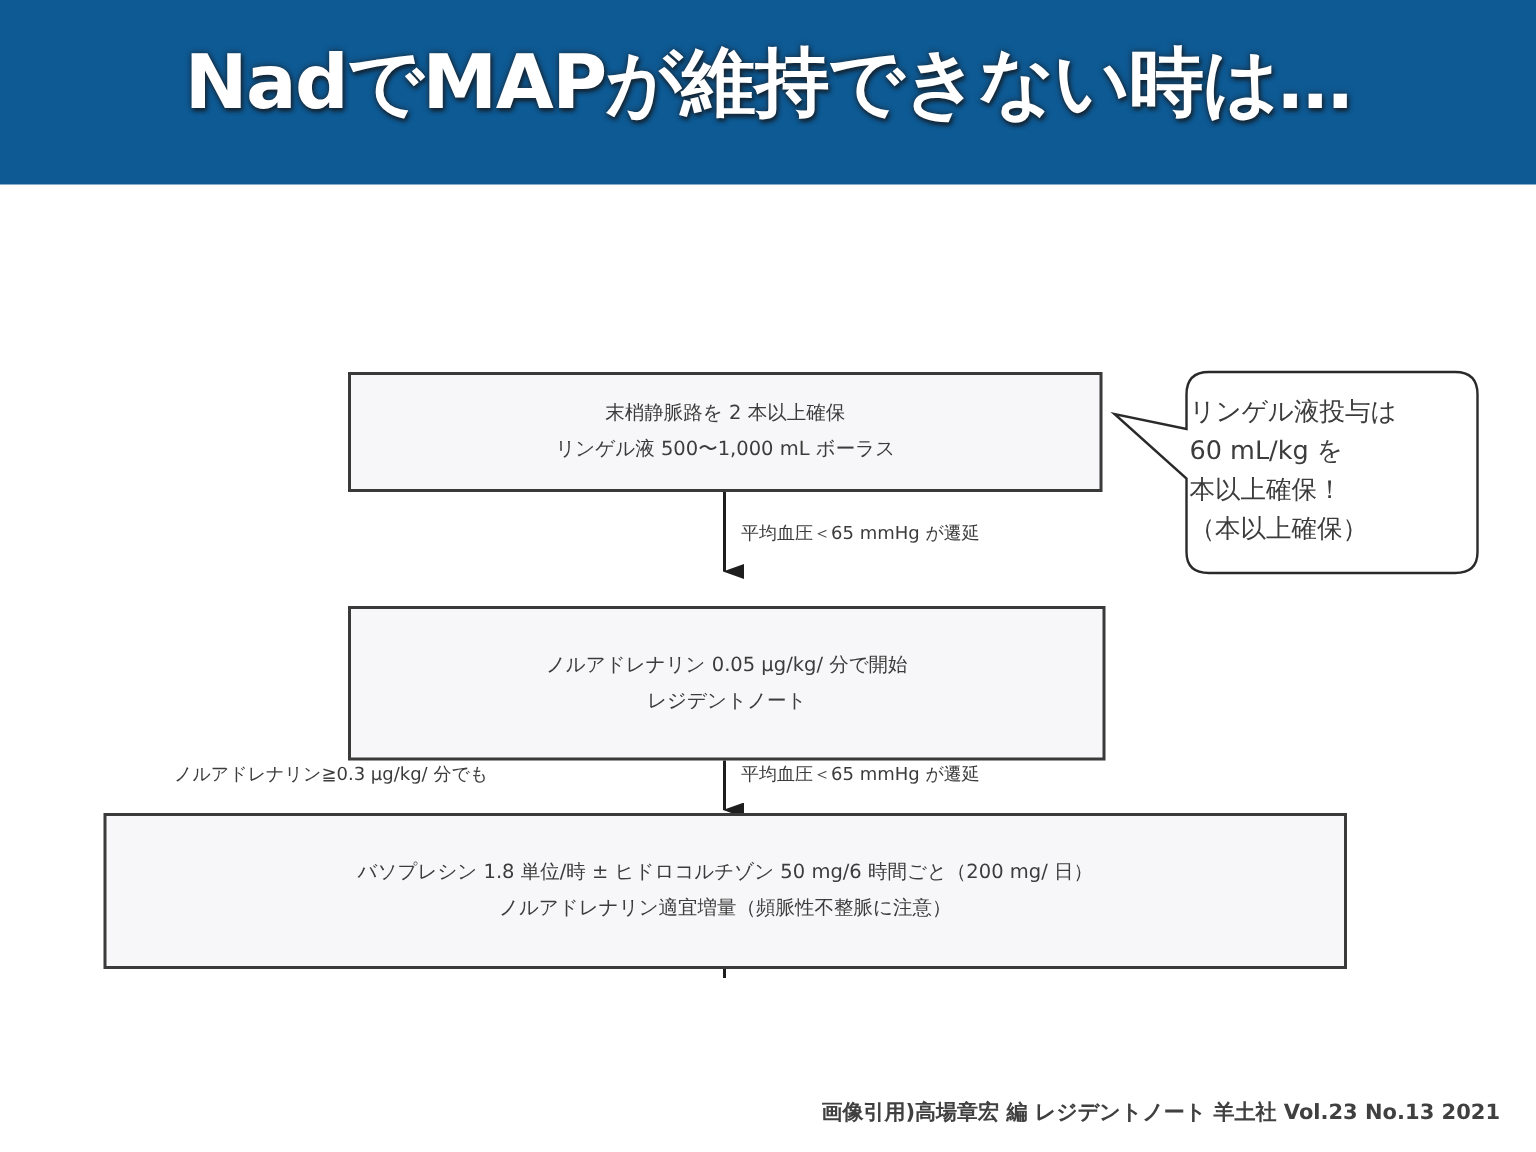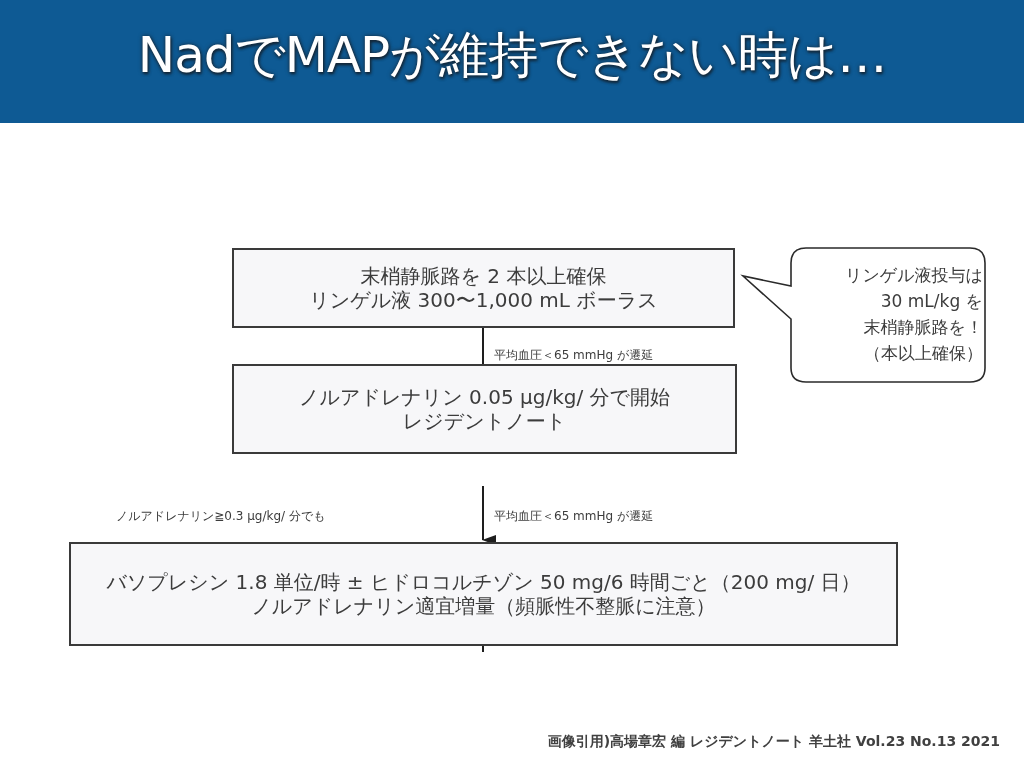--- a/index.html
+++ b/index.html
@@ -8,51 +8,51 @@
       background: #ffffff;
       font-family: "DejaVu Sans", sans-serif;
     }
     .header {
       position: absolute; left: 0; top: 0; width: 1024px; height: 123px;
       background: #0e5a94;
     }
     .header-title {
       position: absolute; left: 0; top: 22px; width: 1024px;
       text-align: center; color: #ffffff;
-      font-family: "DejaVu Sans", sans-serif; font-weight: normal;
+      font-family: "DejaVu Sans", sans-serif; font-weight: bold;
       font-size: 50px; letter-spacing: -1px;
       text-shadow: 0 0 4px #1a2c3c, 1px 2px 3px #10202e;
     }
     .flow {
       position: absolute; left: 0; top: 0; width: 1024px; height: 768px;
     }
     .box {
       position: absolute; box-sizing: border-box;
       border: 2px solid #3a3a3a;
       background: #f7f7f9;
       color: #3c3c3c;
       font-family: "DejaVu Sans", sans-serif;
-      font-size: 20px; line-height: 24px;
+      font-size: 13px; line-height: 24px;
       text-align: center;
       display: flex; flex-direction: column; justify-content: center;
     }
     .box span { display: block; white-space: nowrap; }
     #box1 { left: 232px; top: 248px; width: 503px; height: 80px; }
-    #box2 { left: 232px; top: 364px; width: 505px; height: 90px; }
+    #box2 { left: 232px; top: 404px; width: 505px; height: 103px; }
     #box3 { left: 69px; top: 542px; width: 829px; height: 104px; }
     .label {
       position: absolute; color: #3c3c3c; white-space: nowrap;
       font-family: "DejaVu Sans", sans-serif; font-size: 12px; line-height: 22px;
     }
     #label1 { left: 494px; top: 344px; }
     #label2 { left: 494px; top: 505px; }
     #label3 { left: 116px; top: 505px; }
     .callout-text {
       position: absolute; left: 793px; top: 262px; width: 190px;
-      text-align: right; color: #3c3c3c;
+      text-align: left; color: #3c3c3c;
       font-family: "DejaVu Sans", sans-serif; font-size: 17px; line-height: 26px;
     }
     .callout-text span { display: block; white-space: nowrap; }
     .citation {
       position: absolute; right: 24px; top: 733px;
       color: #404040; font-weight: bold;
       font-family: "DejaVu Sans", sans-serif; font-size: 14px;
       white-space: nowrap;
     }
   </style>
@@ -71,39 +71,39 @@
       </marker>
     </defs>
     <line x1="483" y1="328" x2="483" y2="381" stroke="#1e1e1e" stroke-width="2" marker-end="url(#arrowhead)"></line>
     <line x1="483" y1="486" x2="483" y2="540" stroke="#1e1e1e" stroke-width="2" marker-end="url(#arrowhead)"></line>
     <line x1="483" y1="646" x2="483" y2="652" stroke="#1e1e1e" stroke-width="2"></line>
     <path d="M806,248 L970,248 Q985,248 985,263 L985,368 Q985,382 970,382 L806,382 Q791,382 791,368 L791,319 L743,276 L791,286 L791,263 Q791,248 806,248 Z" fill="#ffffff" stroke="#2a2a2a" stroke-width="1.6"></path>
   </svg>
 
   <div class="box" id="box1">
     <span>末梢静脈路を 2 本以上確保</span>
-    <span>リンゲル液 300〜1,000 mL ボーラス</span>
+    <span>リンゲル液 500〜1,000 mL ボーラス</span>
   </div>
 
   <div class="label" id="label1">平均血圧＜65 mmHg が遷延</div>
 
   <div class="box" id="box2">
     <span>ノルアドレナリン 0.05 μg/kg/ 分で開始</span>
     <span>レジデントノート</span>
   </div>
 
   <div class="label" id="label3">ノルアドレナリン≧0.3 μg/kg/ 分でも</div>
   <div class="label" id="label2">平均血圧＜65 mmHg が遷延</div>
 
   <div class="box" id="box3">
     <span>バソプレシン 1.8 単位/時 ± ヒドロコルチゾン 50 mg/6 時間ごと（200 mg/ 日）</span>
     <span>ノルアドレナリン適宜増量（頻脈性不整脈に注意）</span>
   </div>
 
   <div class="callout-text">
     <span>リンゲル液投与は</span>
-    <span>30 mL/kg を</span>
-    <span>末梢静脈路を！</span>
+    <span>60 mL/kg を</span>
+    <span>本以上確保！</span>
     <span>（本以上確保）</span>
   </div>
 </div>
 
 <div class="citation">画像引用)高場章宏 編 レジデントノート 羊土社 Vol.23 No.13  2021</div>
 
 </body></html>

